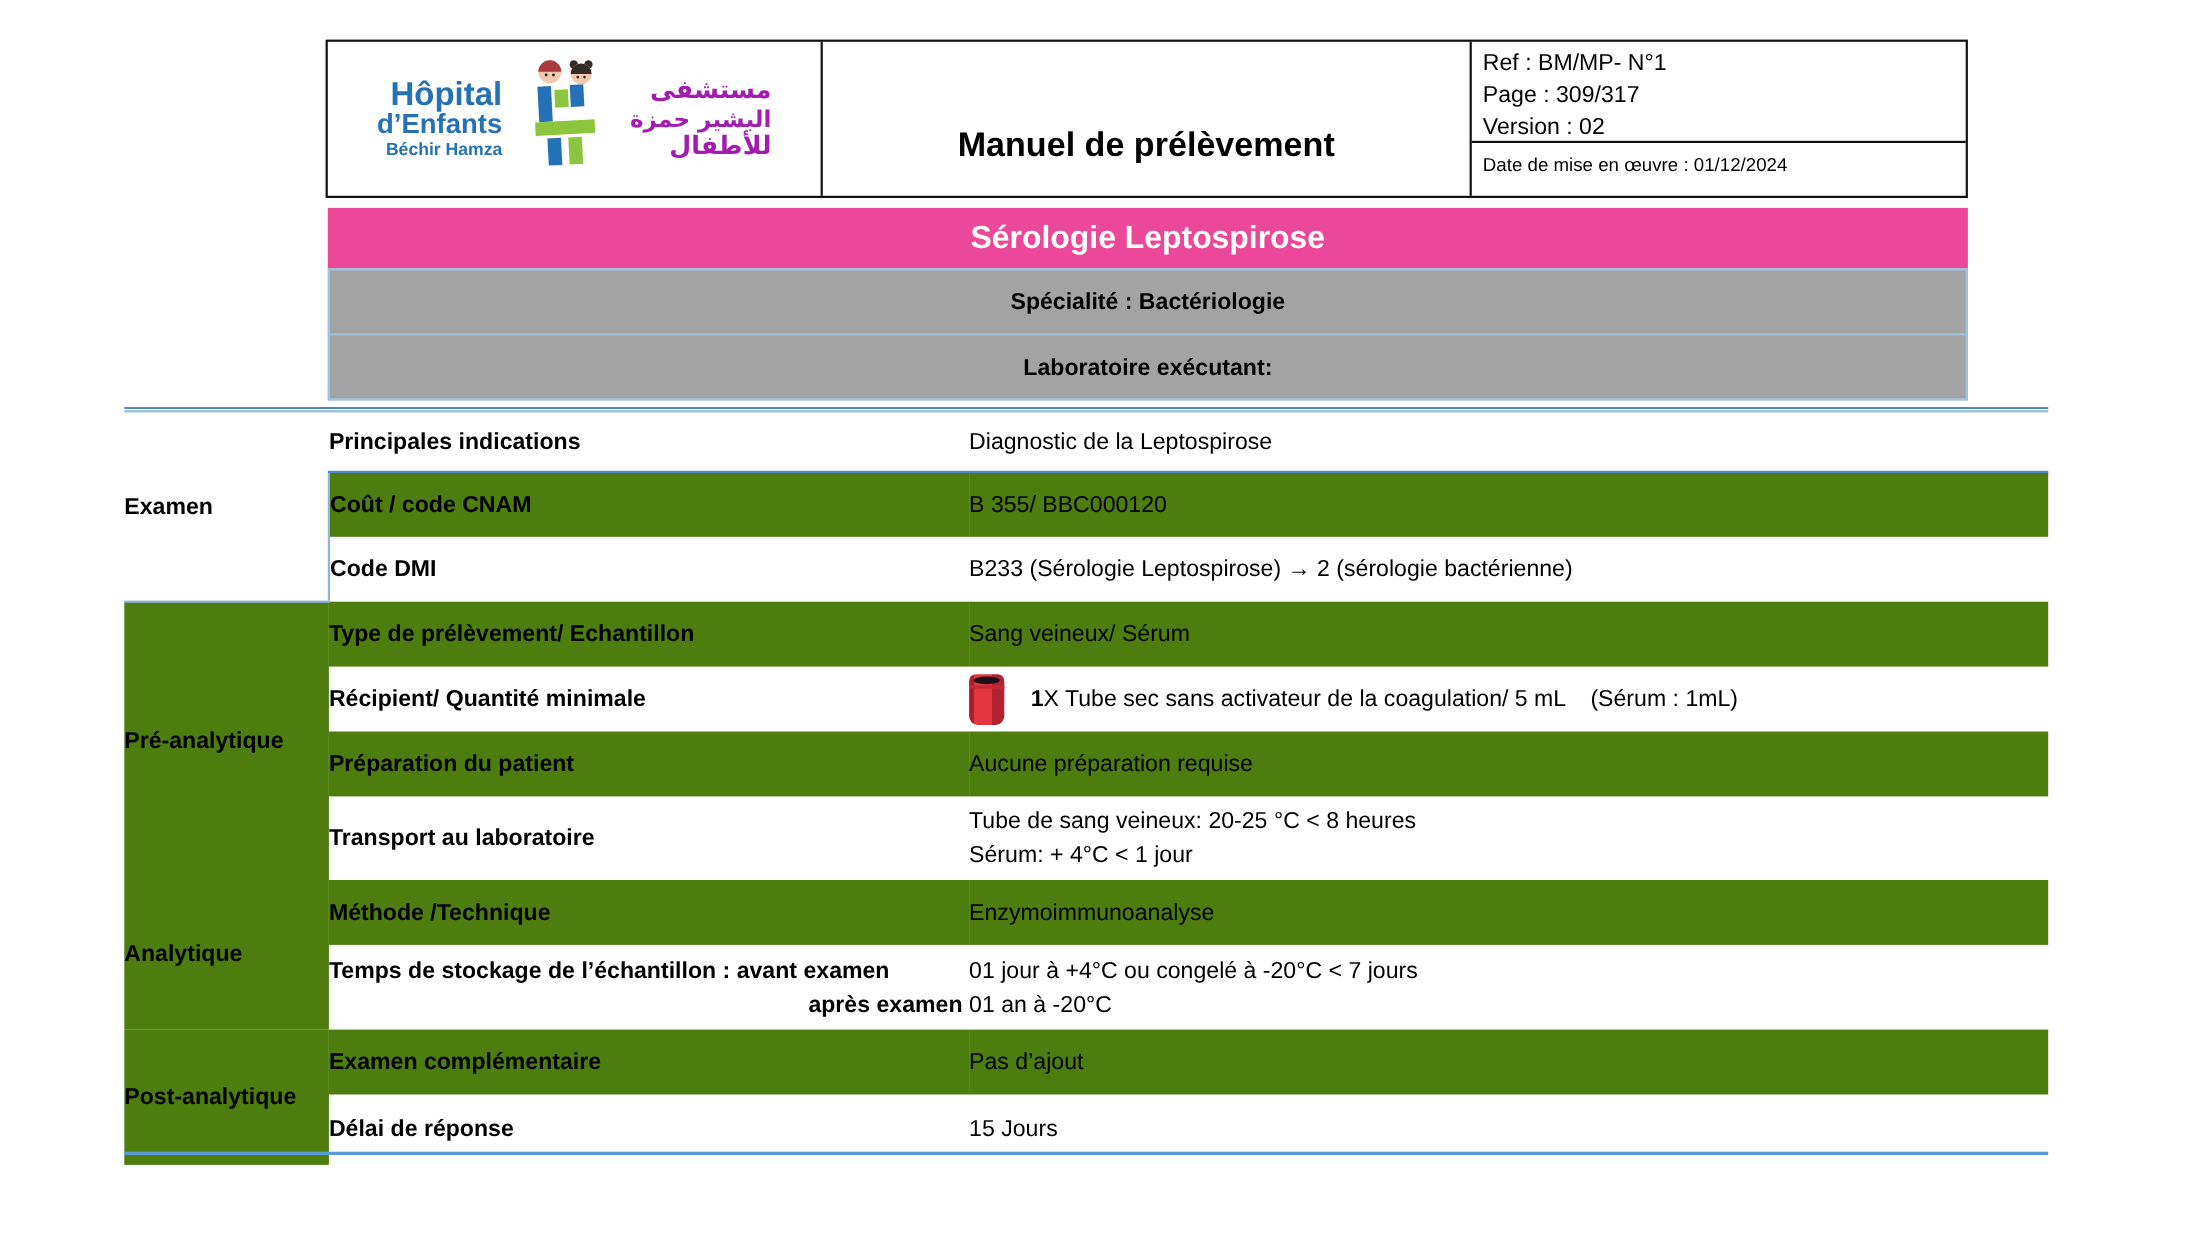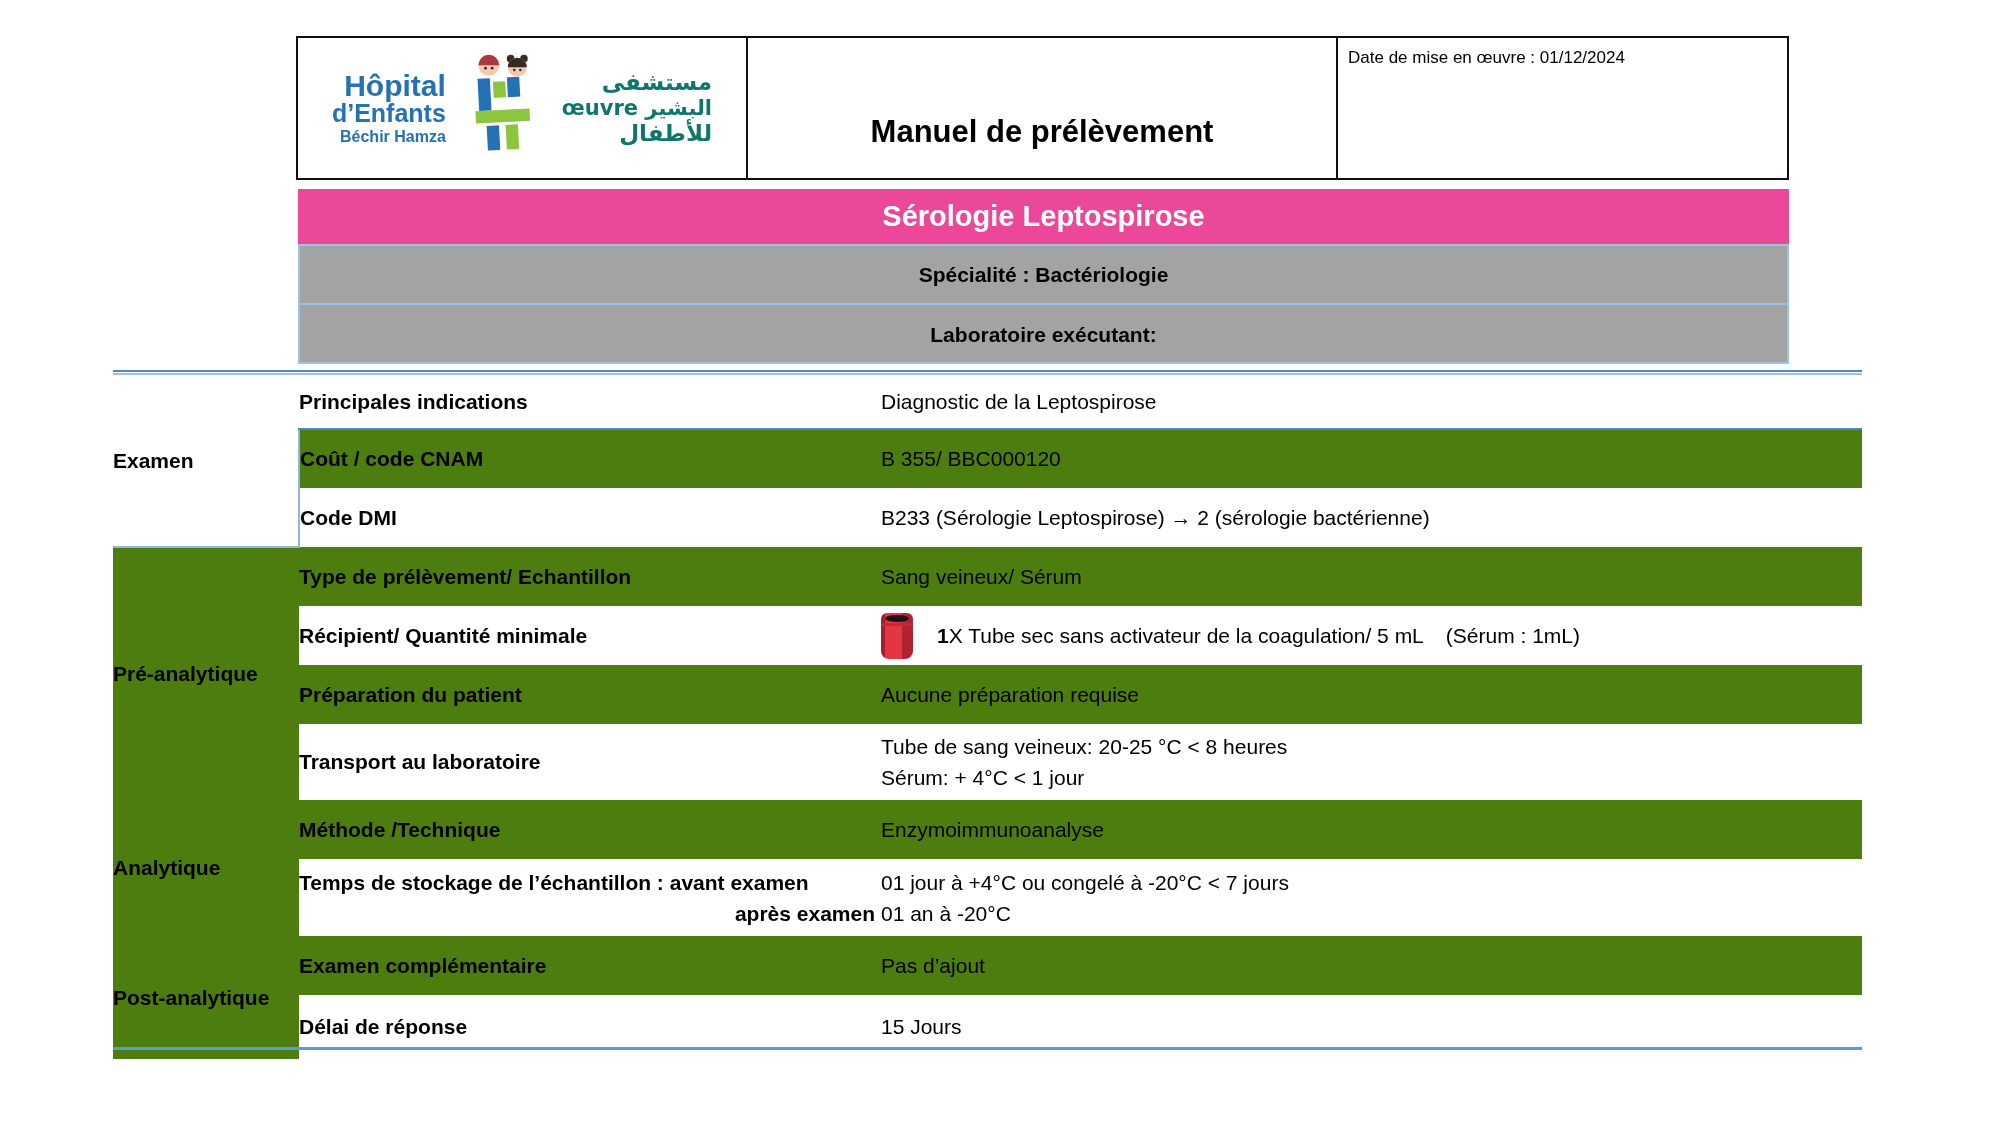--- a/index.html
+++ b/index.html
@@ -28,21 +28,21 @@
   }
   .ref-date{padding:10px 6px 0 10px;font-size:17px;}
 
   
   .logo{display:flex;align-items:center;gap:10px;}
   .logo-fr{text-align:right;color:#2571b5;line-height:1.02;}
   .logo-fr1{font-size:30px;font-weight:bold;}
   .logo-fr2{font-size:25px;font-weight:bold;}
   .logo-fr3{font-size:16px;font-weight:bold;margin-top:2px;}
   .logo-ar{
-    text-align:right;color:#0f766e;direction:rtl;line-height:1.15;
+    text-align:right;color:#a21caf;direction:rtl;line-height:1.15;
     font-family:"DejaVu Sans", sans-serif;font-weight:bold;
   }
   .logo-ar1{font-size:23px;} .logo-ar2{font-size:21px;} .logo-ar3{font-size:23px;}
 
   
   .banner{
     left:298px;top:189px;width:1491px;height:55px;background:#ec4899;
     display:flex;align-items:center;justify-content:center;
     color:#fff;font-size:29px;font-weight:bold;
   }
@@ -129,27 +129,32 @@
           <circle cx="57" cy="7" r="4" fill="#362a24"></circle>
           <circle cx="71" cy="7" r="4" fill="#362a24"></circle>
           <circle cx="64" cy="16" r="10" fill="#f2c9ae"></circle>
           <path d="M54 16 a10 10 0 0 1 20 0 Z" fill="#362a24"></path>
           <circle cx="60.8" cy="19" r="1.3" fill="#30231d"></circle>
           <circle cx="67.2" cy="19" r="1.3" fill="#30231d"></circle>
         </g>
       </svg>
       <div class="logo-ar">
         <div class="logo-ar1">مستشفى</div>
-        <div class="logo-ar2">البشير œuvre</div>
+        <div class="logo-ar2">البشير حمزة</div>
         <div class="logo-ar3">للأطفال</div>
       </div>
     </div>
   </div>
   <div class="hb-title">Manuel de prélèvement</div>
   <div class="hb-ref">
+    <div class="ref-top">
+      <div>Ref : BM/MP- N°1</div>
+      <div>Page : 309/317</div>
+      <div>Version : 02</div>
+    </div>
     <div class="ref-date">Date de mise en œuvre : 01/12/2024</div>
   </div>
 </div>
 
 <div class="abs banner">Sérologie Leptospirose</div>
 
 <div class="abs subbox">
   <div class="sub-row first bold">Spécialité : Bactériologie</div>
   <div class="sub-row">
     <span class="bold">Laboratoire exécutant:</span>

